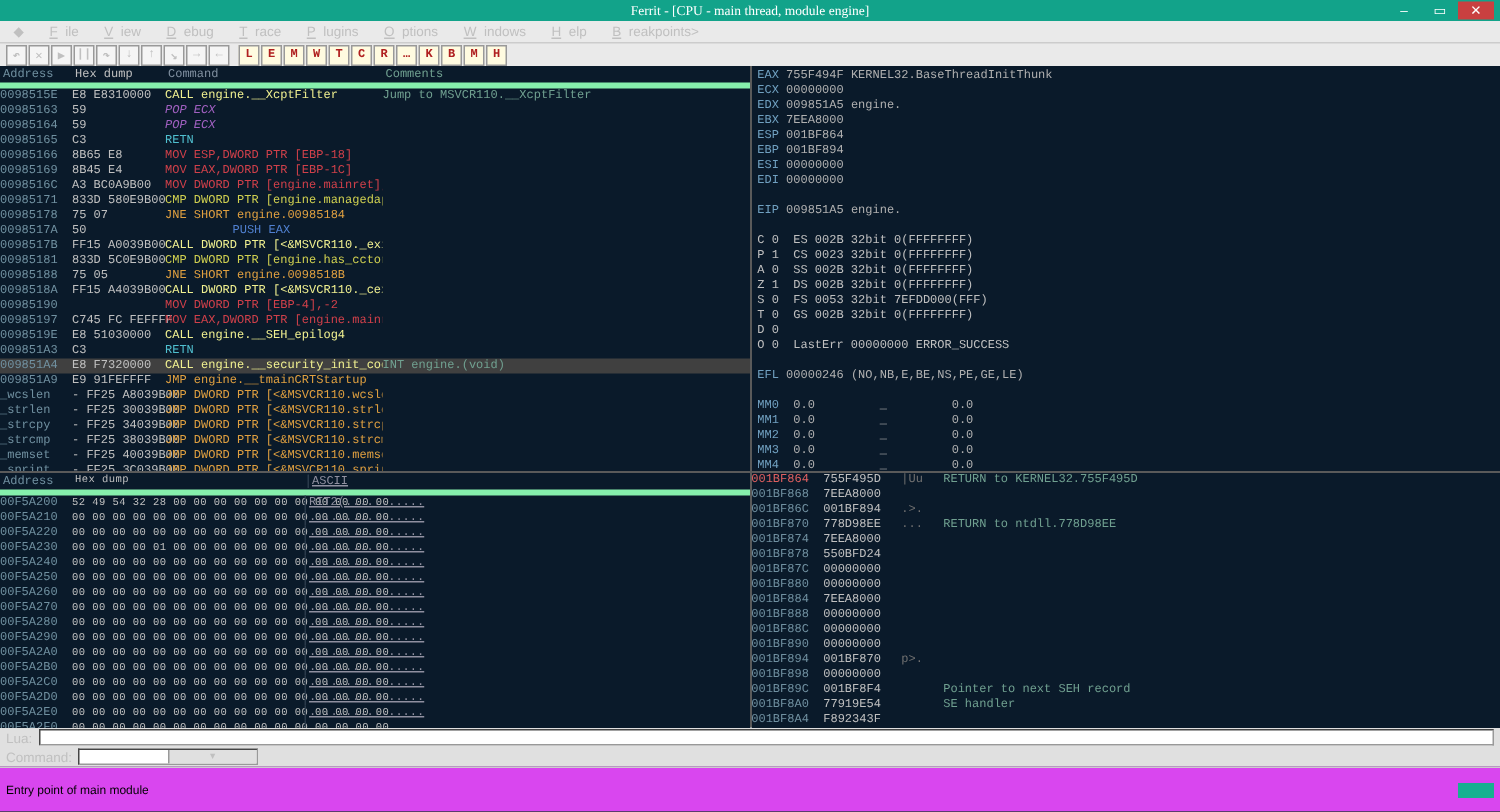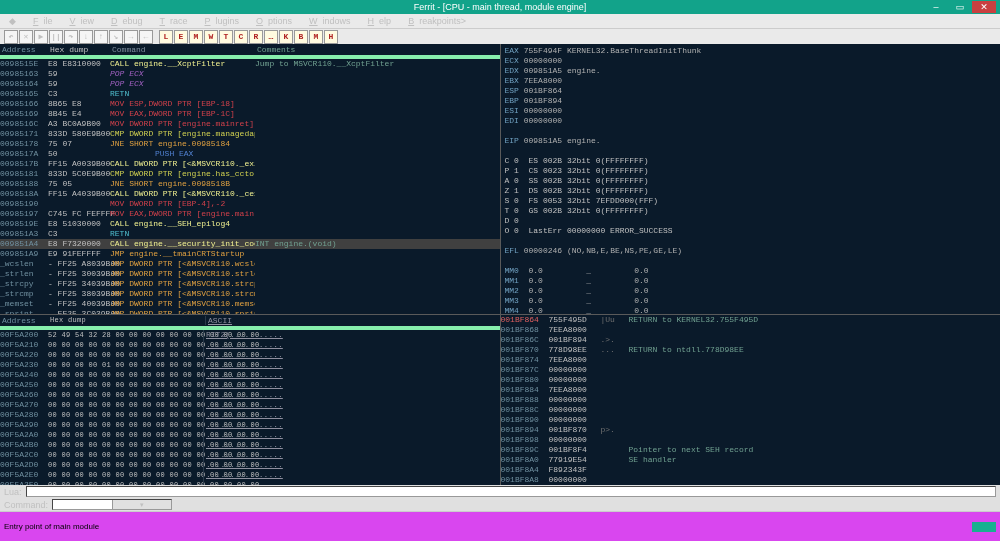--- a/index.html
+++ b/index.html
@@ -20,21 +20,21 @@
   display: flex;
   align-items: center;
   position: relative;
   color: #fff;
   padding: 0 4px;
 }
 .titlebar-title {
   position: absolute;
   left: 50%;
   transform: translateX(-50%);
-  font-family: Liberation Sans, sans-serif;
+  font-family: Liberation Serif, serif;
   font-size: 9px;
 }
 .titlebar-actions {
   margin-left: auto;
   display: flex;
   gap: 0;
 }
 .titlebar-btn {
   width: 24px;
   height: 12px;
@@ -311,20 +311,21 @@
       </div>
   </div>
 
   <div class="pane">
     <div id="stack-body">
         <div class="stack-row"><span class="stack-addr esp">001BF864</span><span class="stack-val">755F495D</span><span class="stack-sym">|Uu</span><span class="stack-cmt">RETURN to KERNEL32.755F495D</span></div>
         <div class="stack-row"><span class="stack-addr">001BF868</span><span class="stack-val">7EEA8000</span><span class="stack-sym"></span><span class="stack-cmt"></span></div>
         <div class="stack-row"><span class="stack-addr">001BF86C</span><span class="stack-val">001BF894</span><span class="stack-sym">.&gt;.</span><span class="stack-cmt"></span></div>
         <div class="stack-row"><span class="stack-addr">001BF870</span><span class="stack-val">778D98EE</span><span class="stack-sym">...</span><span class="stack-cmt">RETURN to ntdll.778D98EE</span></div>
         <div class="stack-row"><span class="stack-addr">001BF874</span><span class="stack-val">7EEA8000</span><span class="stack-sym"></span><span class="stack-cmt"></span></div>
+        <div class="stack-row"><span class="stack-addr">001BF878</span><span class="stack-val">550BFD24</span><span class="stack-sym"></span><span class="stack-cmt"></span></div>
         <div class="stack-row"><span class="stack-addr">001BF87C</span><span class="stack-val">00000000</span><span class="stack-sym"></span><span class="stack-cmt"></span></div>
         <div class="stack-row"><span class="stack-addr">001BF880</span><span class="stack-val">00000000</span><span class="stack-sym"></span><span class="stack-cmt"></span></div>
         <div class="stack-row"><span class="stack-addr">001BF884</span><span class="stack-val">7EEA8000</span><span class="stack-sym"></span><span class="stack-cmt"></span></div>
         <div class="stack-row"><span class="stack-addr">001BF888</span><span class="stack-val">00000000</span><span class="stack-sym"></span><span class="stack-cmt"></span></div>
         <div class="stack-row"><span class="stack-addr">001BF88C</span><span class="stack-val">00000000</span><span class="stack-sym"></span><span class="stack-cmt"></span></div>
         <div class="stack-row"><span class="stack-addr">001BF890</span><span class="stack-val">00000000</span><span class="stack-sym"></span><span class="stack-cmt"></span></div>
         <div class="stack-row"><span class="stack-addr">001BF894</span><span class="stack-val">001BF870</span><span class="stack-sym">p&gt;.</span><span class="stack-cmt"></span></div>
         <div class="stack-row"><span class="stack-addr">001BF898</span><span class="stack-val">00000000</span><span class="stack-sym"></span><span class="stack-cmt"></span></div>
         <div class="stack-row"><span class="stack-addr">001BF89C</span><span class="stack-val">001BF8F4</span><span class="stack-sym"></span><span class="stack-cmt">Pointer to next SEH record</span></div>
         <div class="stack-row"><span class="stack-addr">001BF8A0</span><span class="stack-val">77919E54</span><span class="stack-sym"></span><span class="stack-cmt">SE handler</span></div>

